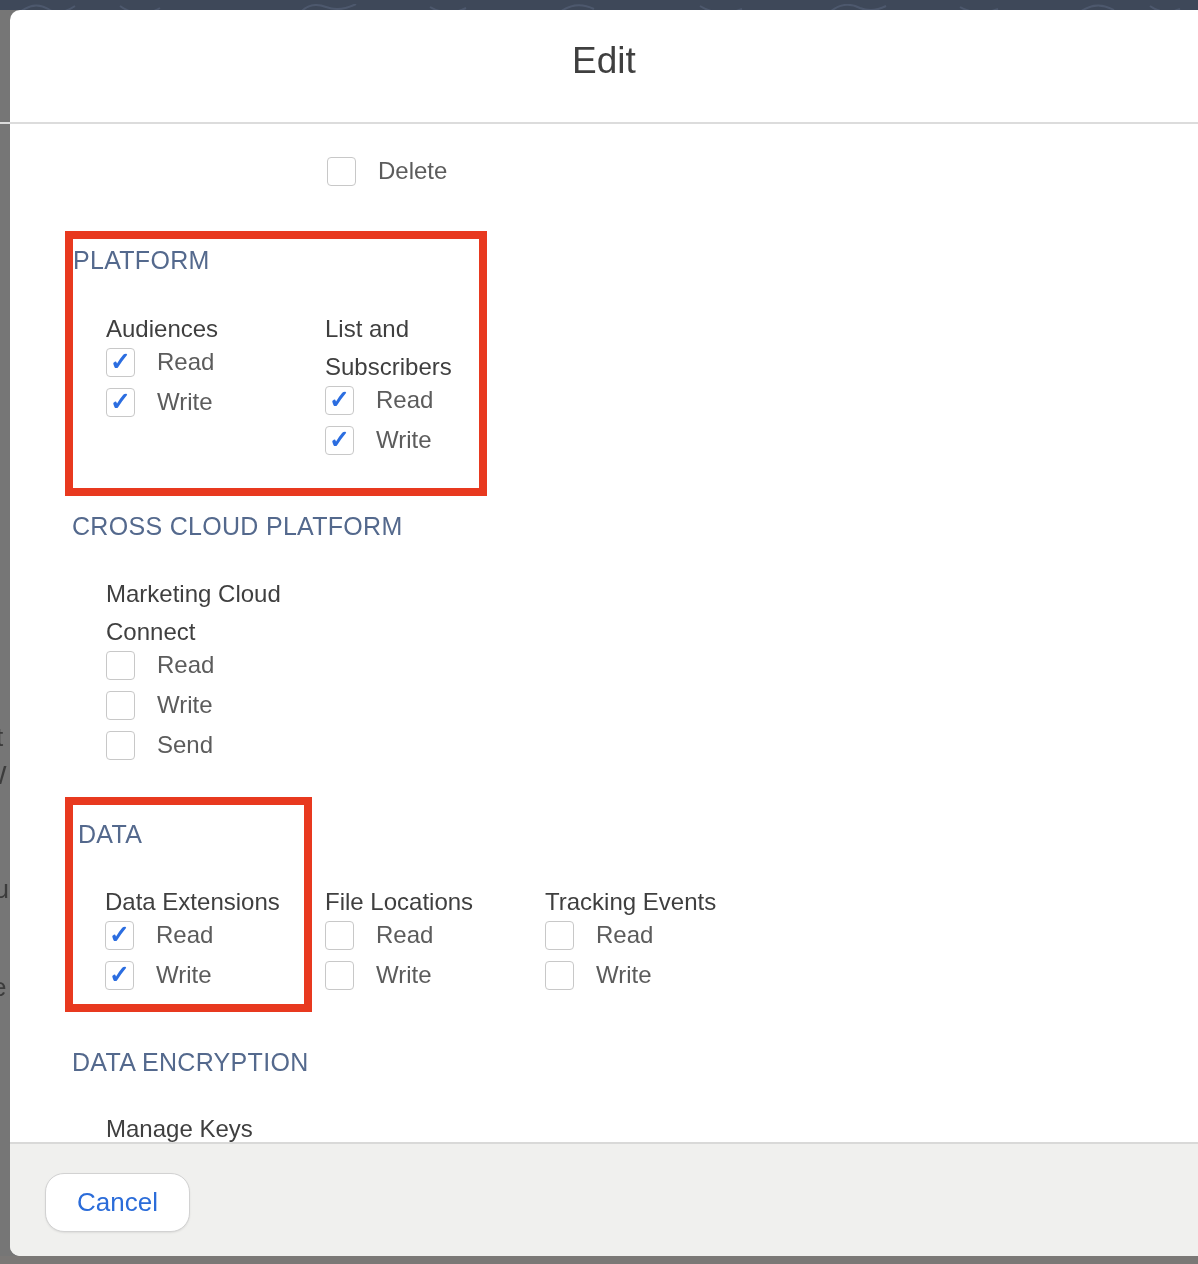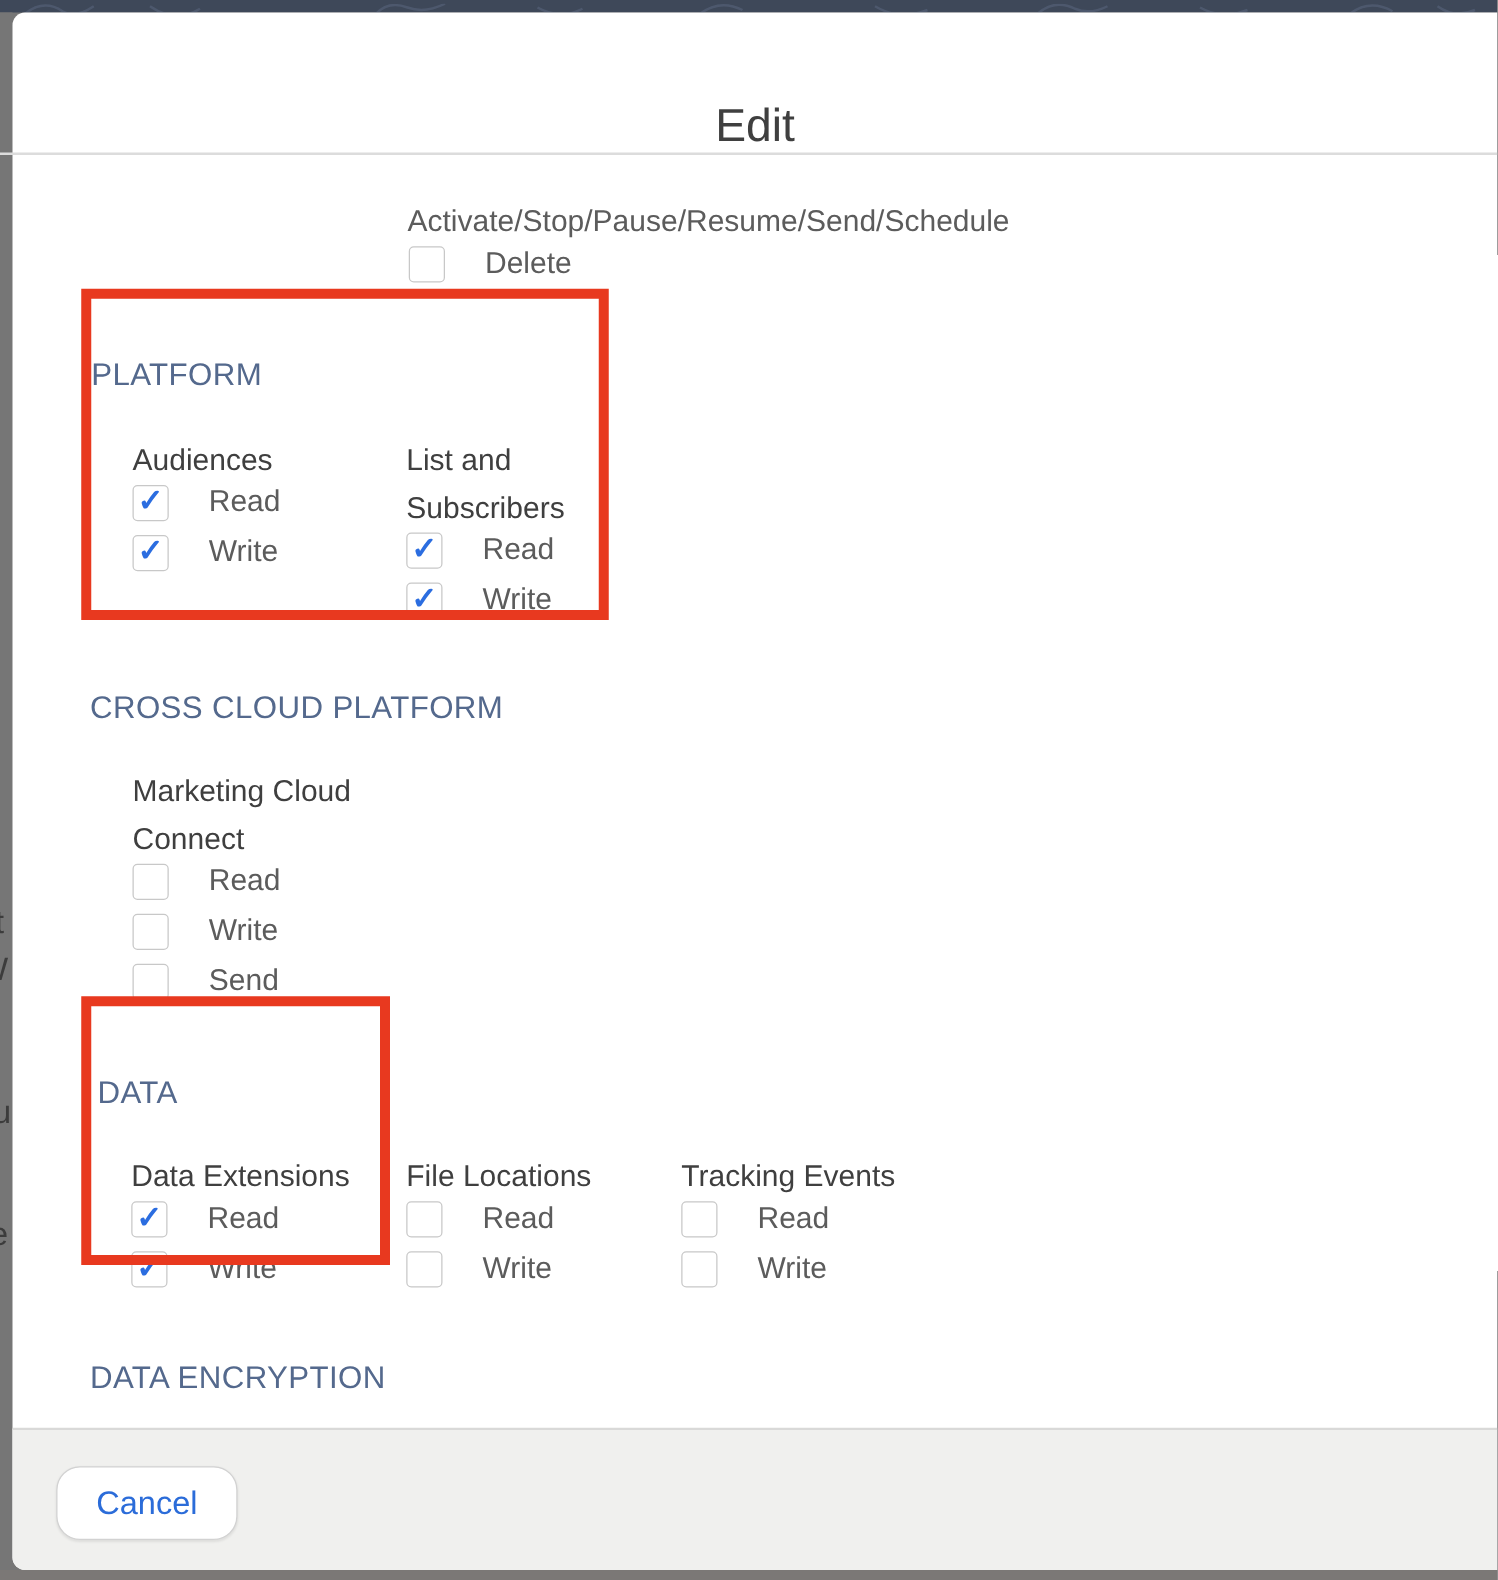--- a/index.html
+++ b/index.html
@@ -17,26 +17,26 @@
   .modal-bg { position:absolute; left:10px; top:10px; width:1188px; height:1246px; background:#ffffff; border-radius:10px 0 0 10px; z-index:2; }
   .header-divider { position:absolute; left:0; top:122px; width:1198px; height:2px; background:#dcdcdc; z-index:4; }
   .modal-title { position:absolute; left:10px; top:40px; width:1188px; text-align:center; font-size:37px; color:#3f3f3f; z-index:4; }
 
   .footer { position:absolute; left:10px; top:1142px; width:1188px; height:114px; background:#f0f0ee; border-top:2px solid #d9d9d8; border-radius:0 0 0 10px; z-index:4; }
   .btn { position:absolute; display:flex; align-items:center; justify-content:center; font-size:26px; border-radius:19px; cursor:pointer; z-index:5; }
   .btn-cancel { left:45px; top:1173px; width:145px; height:59px; background:#ffffff; border:1px solid #d2d2d2; color:#2b6cd9; box-shadow:0 1px 2px rgba(0,0,0,0.08); }
   .btn-save { left:1040px; top:1173px; width:127px; height:59px; background:#2e6ed3; color:#ffffff; border:none; }
 
   
-  .content-item { position:absolute; z-index:4;margin-top:40px; }
+  .content-item { position:absolute; z-index:4; }
   .overflow-line { left:326px; top:124px; font-size:24px; color:#5c5c5c; white-space:nowrap; }
   .section-title { font-size:25px; color:#54698d; letter-spacing:0.3px; white-space:nowrap; }
   .group { z-index:4; }
   .group-name { font-size:24px; line-height:38px; color:#3f3f3f; }
-  .row { display:flex; align-items:center; gap:32px; height:28px; }
+  .row { display:flex; align-items:center; gap:22px; height:28px; }
   .row + .row { margin-top:12px; }
   .row .lbl { font-size:24px; color:#5c5c5c; white-space:nowrap; }
   .cb { width:29px; height:29px; flex:0 0 29px; background:#fff; border:1.5px solid #c8c8c8; border-radius:4px;
         display:flex; align-items:center; justify-content:center; cursor:pointer; }
   .cb .mark { font-size:25px; font-weight:bold; color:#2b6de0; line-height:1; transform:translateY(-1px); }
 
   
   .hl-box { position:absolute; border:8px solid #e8391f; background:transparent; z-index:6; pointer-events:none; }
   .hl-contacts { left:65px; top:231px; width:422px; height:265px; }
   .hl-data { left:65px; top:797px; width:247px; height:215px; }
@@ -56,21 +56,20 @@
     <span style="left:-4px; top:712px">t</span>
     <span style="left:-18px; top:750px">W</span>
     <span style="left:-20px; top:864px">au</span>
     <span style="left:-8px; top:962px">e</span>
   </div>
 
   <div class="modal-bg"></div>
   <div class="modal-title content-item">Edit</div>
   <div class="header-divider"></div>
 
-  <div class="content-item overflow-line">Activate/Stop/Pause/Resume/Send/Schedule</div>
   <div class="content-item" style="left:327px; top:157px">
     <div class="row">
       <span class="cb">
           <span class="mark"></span>
         </span>
       <span class="lbl">Delete</span>
     </div>
   </div>
 
   <div class="content-item section-title" style="left:73px; top:246px">PLATFORM</div>

